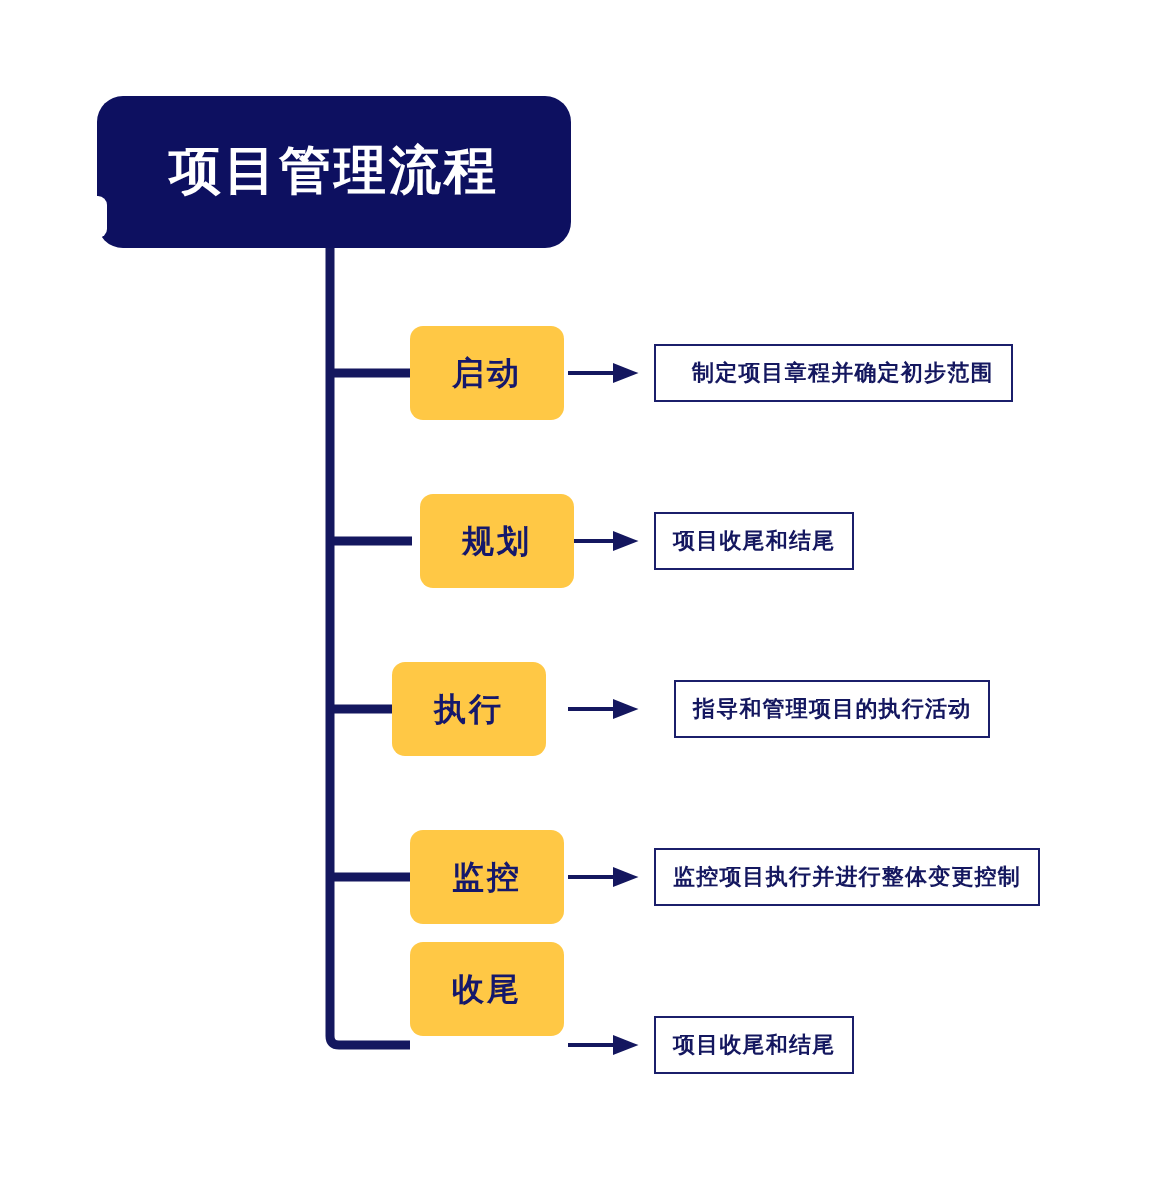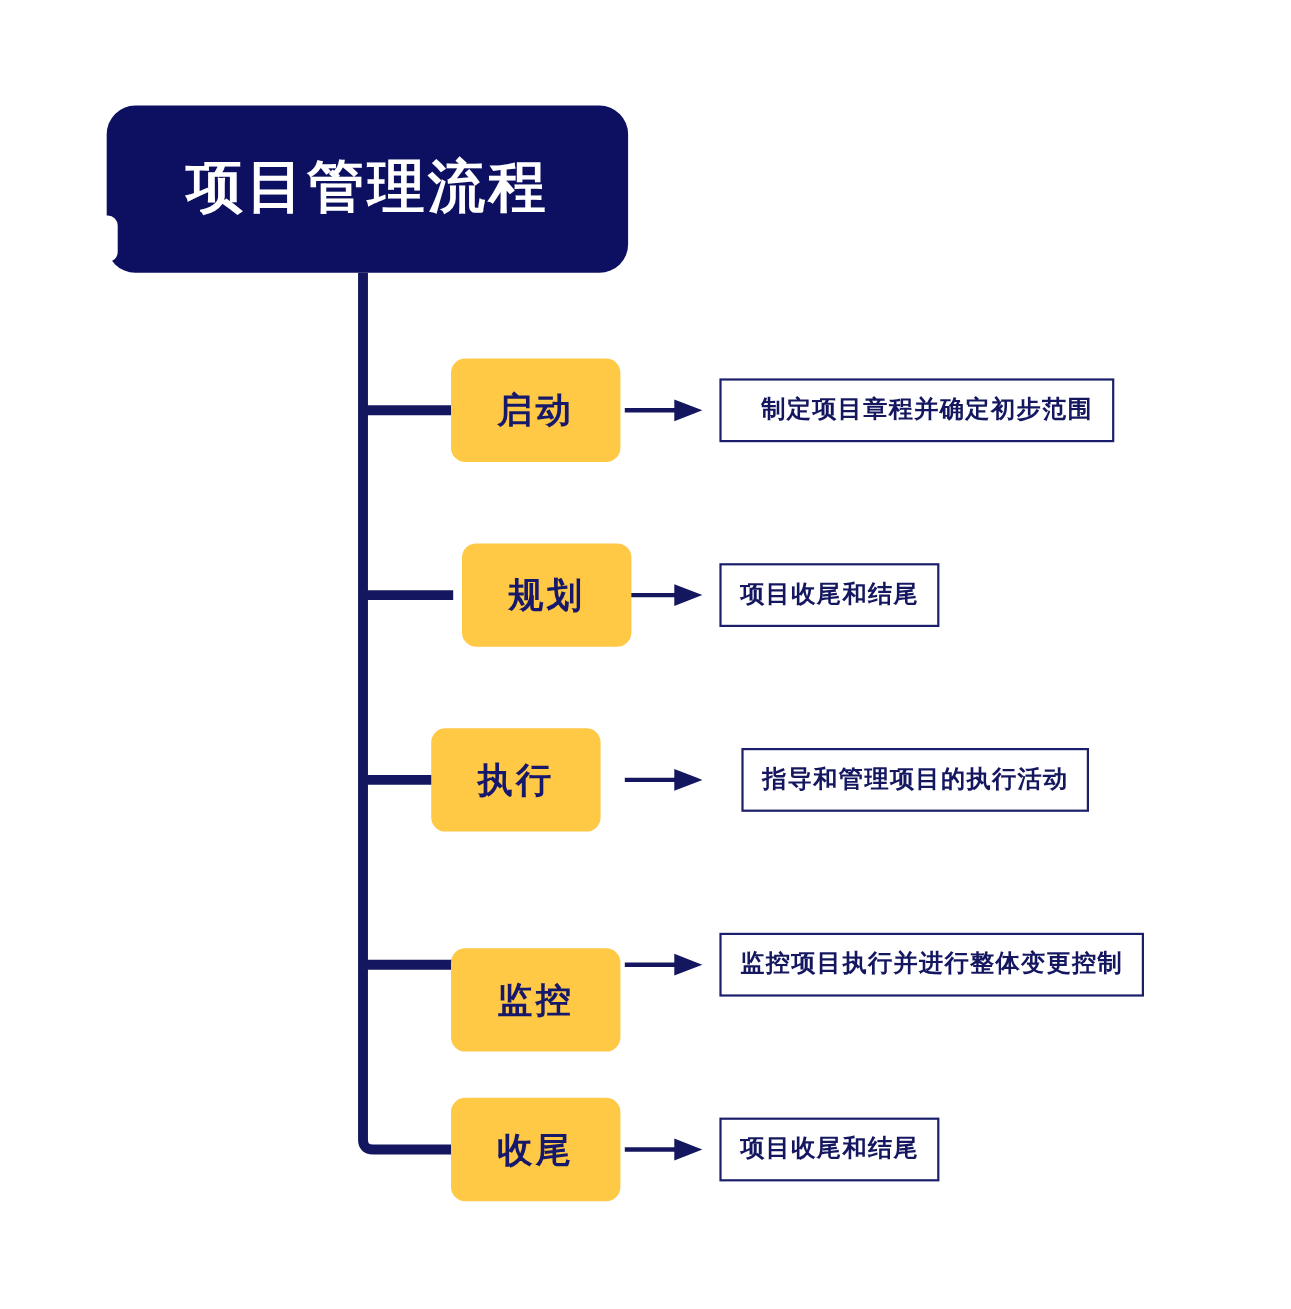--- a/index.html
+++ b/index.html
@@ -139,24 +139,24 @@
 
   <div class="stage-node" style="left:410px; top:326px;">
     <span class="stage-label">启动</span>
   </div>
   <div class="stage-node" style="left:420px; top:494px;">
     <span class="stage-label">规划</span>
   </div>
   <div class="stage-node" style="left:392px; top:662px;">
     <span class="stage-label">执行</span>
   </div>
-  <div class="stage-node" style="left:410px; top:830px;margin-top:32px;">
+  <div class="stage-node" style="left:410px; top:830px;">
     <span class="stage-label">监控</span>
   </div>
-  <div class="stage-node" style="left:410px; top:998px;">
+  <div class="stage-node" style="left:410px; top:942px;">
     <span class="stage-label">收尾</span>
   </div>
 
   <div class="desc-node" style="left:654px; top:344px;padding-left:36px;">
     <span class="desc-label">制定项目章程并确定初步范围</span>
   </div>
   <div class="desc-node" style="left:654px; top:512px;">
     <span class="desc-label">项目收尾和结尾</span>
   </div>
   <div class="desc-node" style="left:654px; top:680px;margin-left:20px;">

